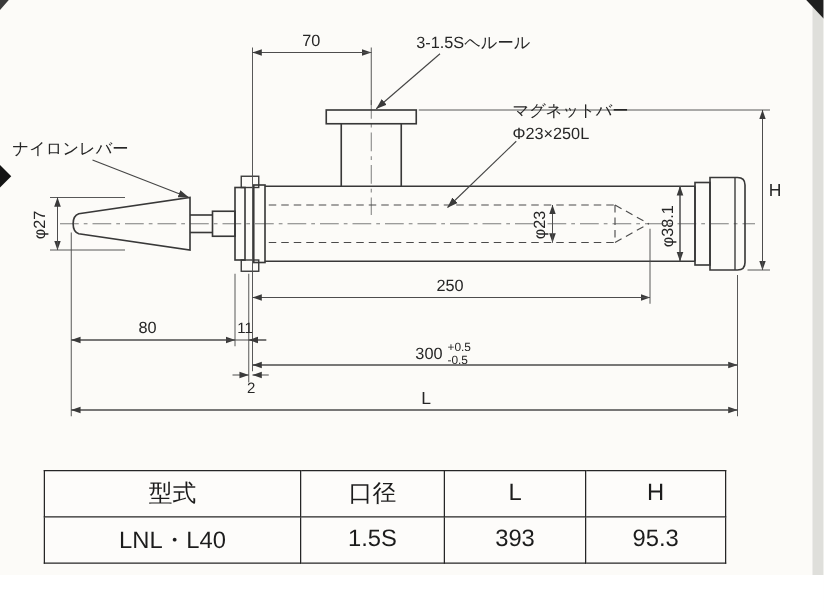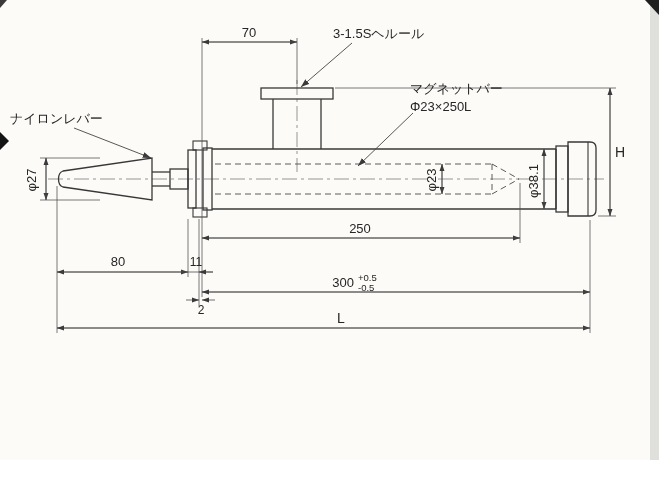--- a/index.html
+++ b/index.html
@@ -154,14 +154,36 @@
     <rect x="650" y="0" width="9" height="492" fill="#d6d5d1" opacity="0.75"></rect>
     <rect x="0" y="486" width="659" height="6" fill="#cfcecb" opacity="0.8"></rect>
     <polygon points="645,0 659,0 659,15" fill="#1f1f1f"></polygon>
     <polygon points="0,132 9,141 0,150" fill="#141414"></polygon>
     <polygon points="0,477 16,492 0,492" fill="#181818"></polygon>
     <polygon points="0,0 7,0 0,8" fill="#3a3a3a"></polygon>
     <circle cx="652" cy="488" r="2.3" fill="#333333"></circle>
   </g>
 </svg>
 
+<table class="spec-table">
+  <colgroup>
+    <col style="width:205px">
+        <col style="width:115px">
+        <col style="width:113px">
+        <col style="width:112px">
+  </colgroup>
+  <tbody>
+    <tr>
+      <td>型式</td>
+      <td>口径</td>
+      <td>L</td>
+      <td>H</td>
+    </tr>
+    <tr>
+      <td>LNL・L40</td>
+      <td>1.5S</td>
+      <td>393</td>
+      <td>95.3</td>
+    </tr>
+  </tbody>
+</table>
 
 </div>
 
 </body></html>

